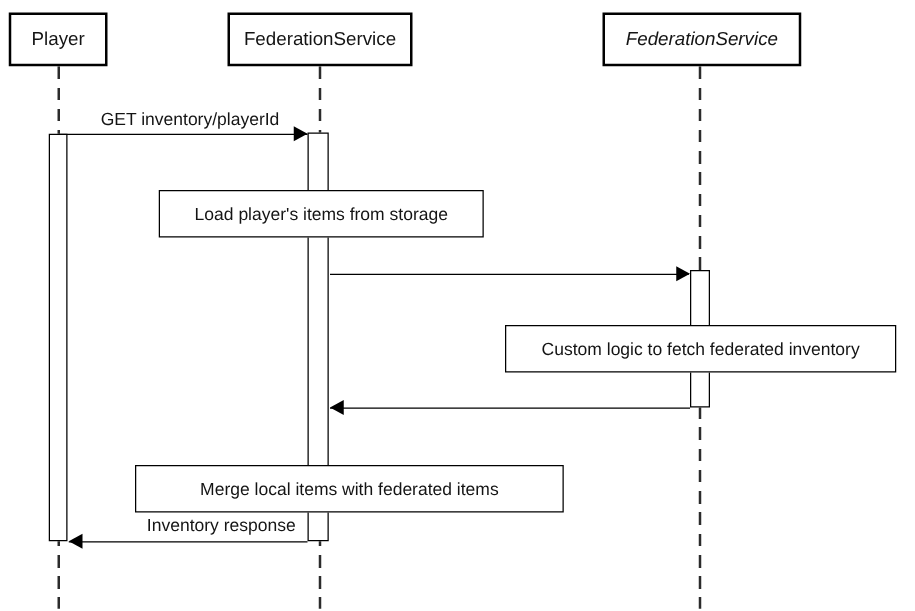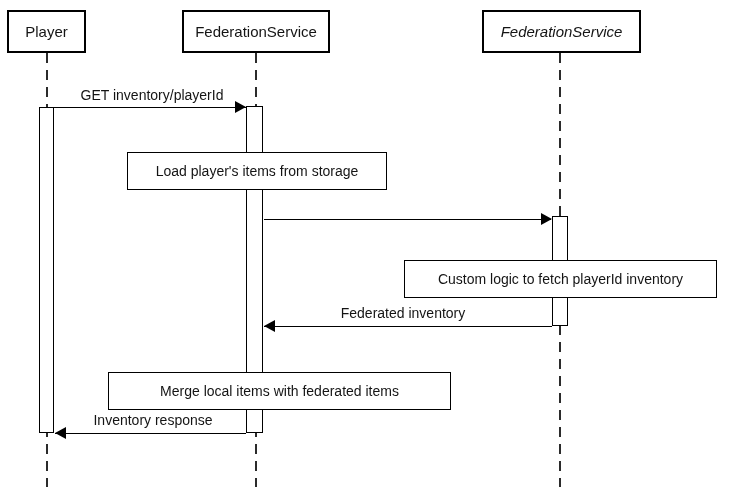--- a/index.html
+++ b/index.html
@@ -58,28 +58,27 @@
   <div class="arrow right" style="left:235px;top:101px;"></div>
 
   <div class="note" style="left:127px;top:132px;width:260px;height:38px;">
     <span>Load player's items from storage</span>
   </div>
 
   <div class="msg-line" style="left:264px;top:219px;width:287px;"></div>
   <div class="arrow right" style="left:541px;top:213px;"></div>
 
   <div class="note" style="left:404px;top:240px;width:313px;height:38px;">
-    <span>Custom logic to fetch playerId inventory</span>
+    <span>Custom logic to fetch federated inventory</span>
   </div>
 
-  <div class="msg-label" style="left:253px;top:305px;width:300px;">Federated inventory</div>
   <div class="msg-line" style="left:264px;top:326px;width:288px;"></div>
   <div class="arrow left" style="left:264px;top:320px;"></div>
 
   <div class="note" style="left:108px;top:352px;width:343px;height:38px;">
     <span>Merge local items with federated items</span>
   </div>
 
-  <div class="msg-label" style="left:53px;top:412px;width:200px;">Inventory response</div>
+  <div class="msg-label" style="left:53px;top:412px;width:200px;padding-left:24px;">Inventory response</div>
   <div class="msg-line" style="left:55px;top:433px;width:191px;"></div>
   <div class="arrow left" style="left:55px;top:427px;"></div>
 
 </div>
 
 </body></html>

